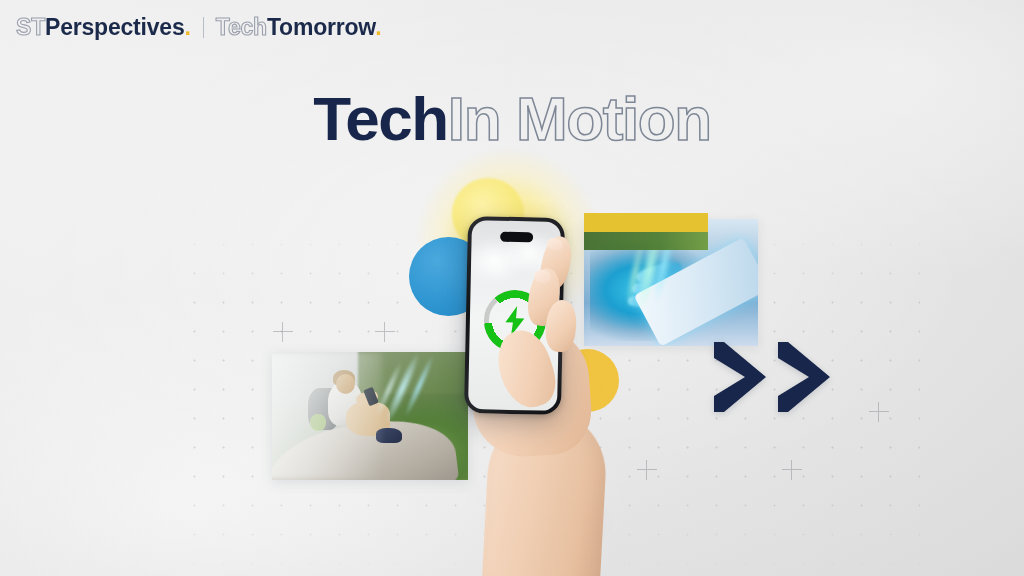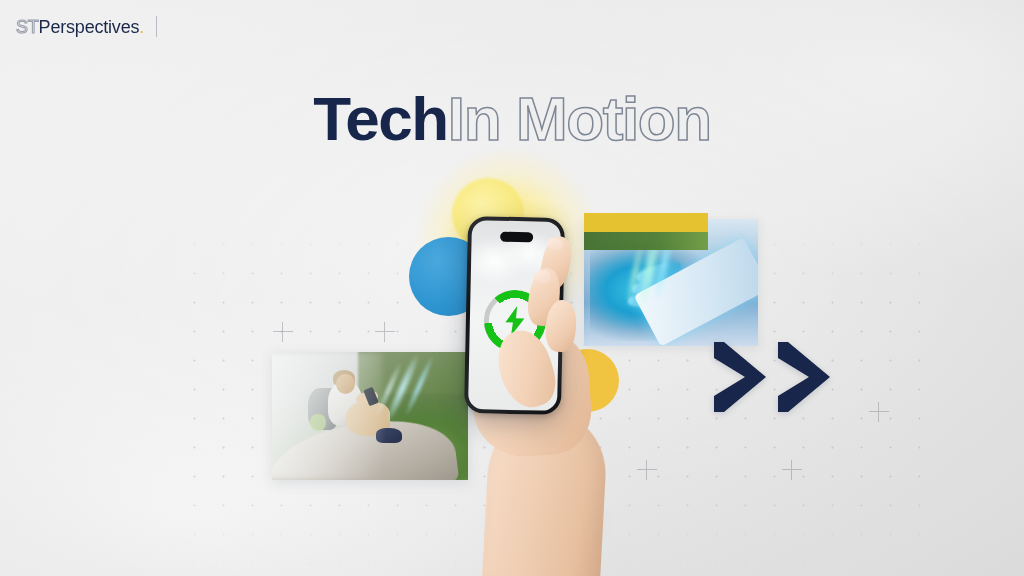--- a/index.html
+++ b/index.html
@@ -63,22 +63,22 @@
   .brandbar {
     position: absolute;
     left: 16px;
     top: 16px;
     display: flex;
     align-items: center;
     gap: 12px;
     z-index: 40;
   }
   .brand-lockup {
-    font-size: 18px;
-    font-weight: 400;
+    font-size: 23px;
+    font-weight: 700;
     letter-spacing: -0.2px;
     line-height: 1;
     white-space: nowrap;
     text-align: right;
   }
   .hollow {
     color: transparent;
     -webkit-text-stroke: 1.1px #9aa0ad;
   }
   .solid { color: #1b2a4a; }
@@ -464,20 +464,21 @@
   <div class="plus" style="left:637px; top:460px;"></div>
   <div class="plus" style="left:782px; top:460px;"></div>
   <div class="plus" style="left:869px; top:402px;"></div>
   <div class="plus" style="left:376px; top:438px;"></div>
 
   <div class="brandbar">
     <div class="brand-lockup"><span class="hollow">ST</span><span class="solid">Perspectives</span><span class="dotmark">.</span></div>
 
     <div class="brand-divider"></div>
 
+    <div class="brand-lockup"><span class="hollow">Tech</span><span class="solid">Tomorrow</span><span class="dotmark">.</span></div>
   </div>
 
   <div class="headline"><span class="hl-solid">Tech</span><span class="hl-outline">In Motion</span></div>
 
   <div class="collage">
 
     <div class="sun-glow"></div>
     <div class="sun-core"></div>
     <div class="circle-blue"></div>
 

